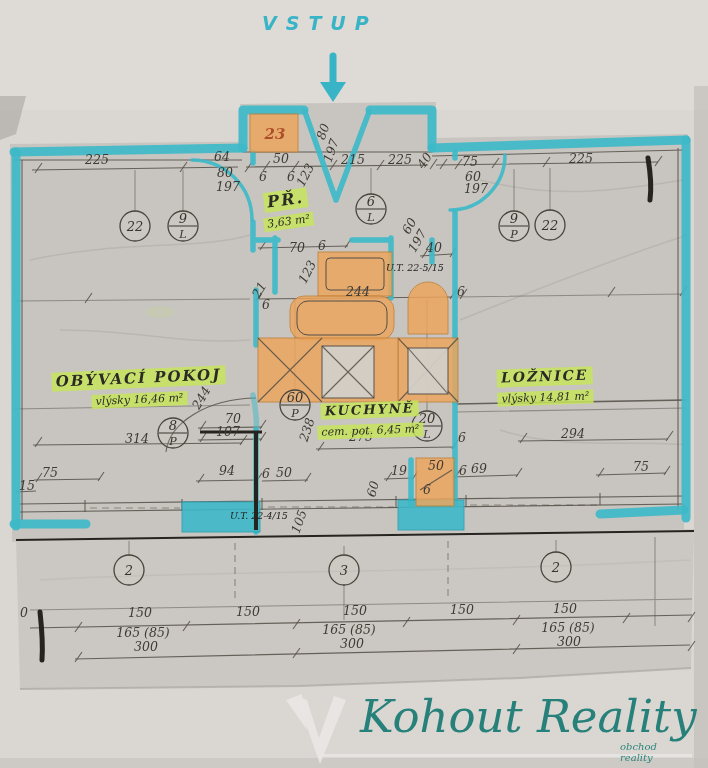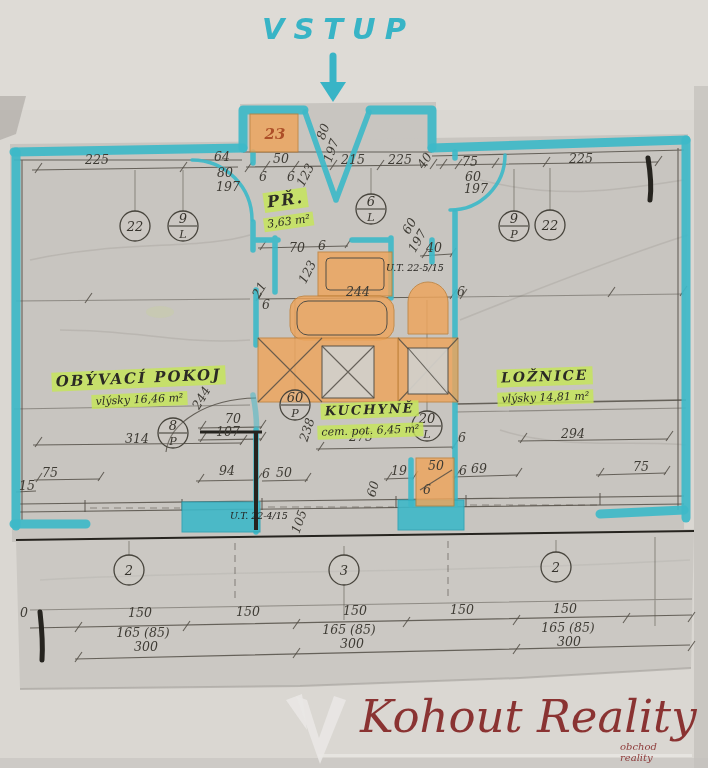--- a/index.html
+++ b/index.html
@@ -20,27 +20,27 @@
   .pencil.dash{stroke-dasharray:7 5;opacity:.55;}
   .ink{stroke:#26241f;fill:none;}
   .teal{stroke:#3eb8c8;fill:none;stroke-linecap:round;stroke-linejoin:round;opacity:.92;}
   .t8{stroke-width:9;} .t5{stroke-width:5.5;} .t3{stroke-width:3.5;}
   .tealfill{fill:#3eb8c8;opacity:.9;stroke:#2aa2b4;stroke-width:1;}
   .orange{fill:#efa55b;opacity:.82;stroke:#c07f35;stroke-width:1;}
   .appliance{fill:#d2cfc9;stroke:#534f47;stroke-width:1;opacity:.95;}
   .wrinkle{stroke:#8f8c84;stroke-width:1.5;fill:none;opacity:.25;}
   
   .entrance-label{position:absolute;left:262px;top:12px;color:#38b4c6;
-     font-weight:bold;font-style:italic;font-size:29px;letter-spacing:9px;}
+     font-weight:bold;font-style:italic;font-size:19px;letter-spacing:9px;}
   .room-label{position:absolute;text-align:center;color:#2b2a25;
      font-family:"DejaVu Serif",serif;font-style:italic;line-height:1.25;}
   .hl{background:rgba(198,228,92,.85);padding:0 4px;display:inline-block;}
   .room-name{font-weight:bold;letter-spacing:2px;}
   .room-meta{font-size:11px;}
-  .watermark{position:absolute;left:0;top:690px;width:560px;height:78px;color:#7f1d1d;}
+  .watermark{position:absolute;left:0;top:690px;width:560px;height:78px;color:#0f766e;}
   .wm-text{position:absolute;left:360px;top:0px;font-family:"DejaVu Serif",serif;
      font-style:italic;font-size:45px;opacity:.88;white-space:nowrap;}
   .wm-line{position:absolute;left:318px;top:64px;width:374px;height:3px;background:#e9e7e4;opacity:.8;}
   .wm-tag{position:absolute;left:620px;top:51px;font-family:"DejaVu Serif",serif;
      font-style:italic;font-size:10px;opacity:.85;}
 </style>
 </head>
 <body>
 
 <div id="stage">

